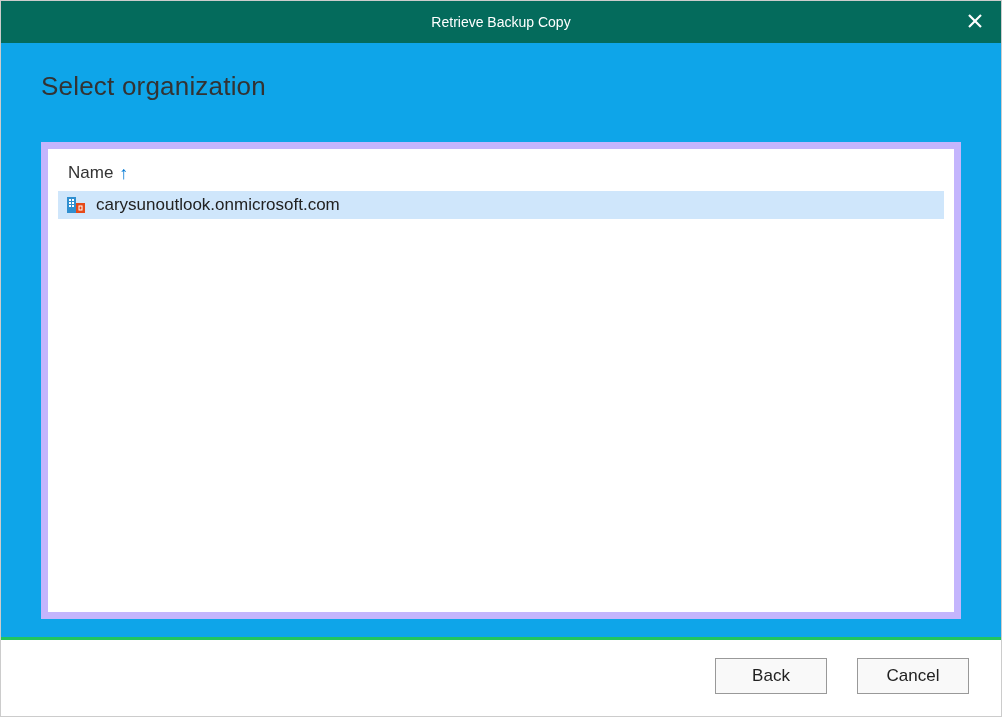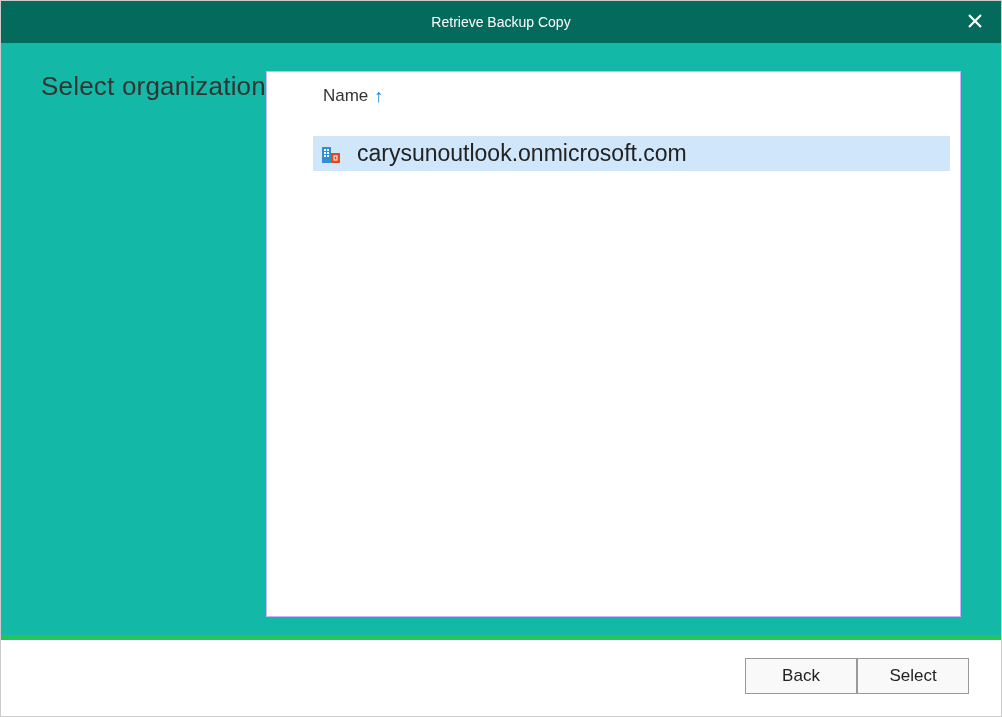--- a/index.html
+++ b/index.html
@@ -55,41 +55,41 @@
     .close-btn svg {
       width: 14px;
       height: 14px;
       stroke: #ffffff;
       stroke-width: 2.2;
     }
 
     .content-area {
       flex: 1;
       padding: 28px 40px 0 40px;
-      background: #14b8a6;
-      display: flex;
+      background: #0ea5e9;
+      display: flex;
+      flex-direction: column;
     }
 
     .heading {
       font-size: 26px;
       font-weight: 400;
       color: #333333;
       margin-bottom: 40px;
       letter-spacing: 0.2px;
     }
 
     .list-panel {
       flex: 1;
-      border: 1px solid #c4b5fd;
+      border: 7px solid #c4b5fd;
       background: #ffffff;
       margin-bottom: 18px;
       overflow: hidden;
       display: flex;
       flex-direction: column;
-      padding-left: 36px;
     }
 
     .list-header {
       padding: 14px 20px 8px 20px;
       display: flex;
       align-items: center;
       gap: 6px;
       font-size: 17px;
       color: #333333;
     }
@@ -103,50 +103,50 @@
 
     .list-body {
       flex: 1;
       overflow: auto;
       padding: 0 10px 10px 10px;
     }
 
     .list-row {
       display: flex;
       align-items: center;
-      gap: 16px;
+      gap: 10px;
       padding: 4px 8px;
-      font-size: 23px;
+      font-size: 17px;
       color: #222222;
       border-radius: 0;
-      margin-top: 22px;
     }
 
     .list-row.selected {
       background: #cfe6fb; 
     }
 
     .org-icon {
       width: 20px;
       height: 20px;
       flex-shrink: 0;
     }
 
     .org-icon svg {
       width: 20px;
       height: 20px;
     }
 
     .footer {
-      border-top: 5px solid #22c55e;
+      border-top: 3px solid #22c55e;
       background: #ffffff;
       padding: 18px 32px 22px 0;
       display: flex;
       justify-content: flex-end;
       align-items: center;
+      gap: 30px;
     }
 
     .btn {
       min-width: 112px;
       height: 36px;
       border: 1px solid #999999;
       background: #f9f9f9;
       font-size: 17px;
       color: #222222;
       cursor: pointer;
@@ -208,16 +208,16 @@
           </span>
           <span>carysunoutlook.onmicrosoft.com</span>
         </div>
       </div>
     </div>
 
   </div>
 
   <div class="footer">
     <button class="btn">Back</button>
-    <button class="btn">Select</button>
+    <button class="btn">Cancel</button>
   </div>
 
 </div>
 
 </body></html>

